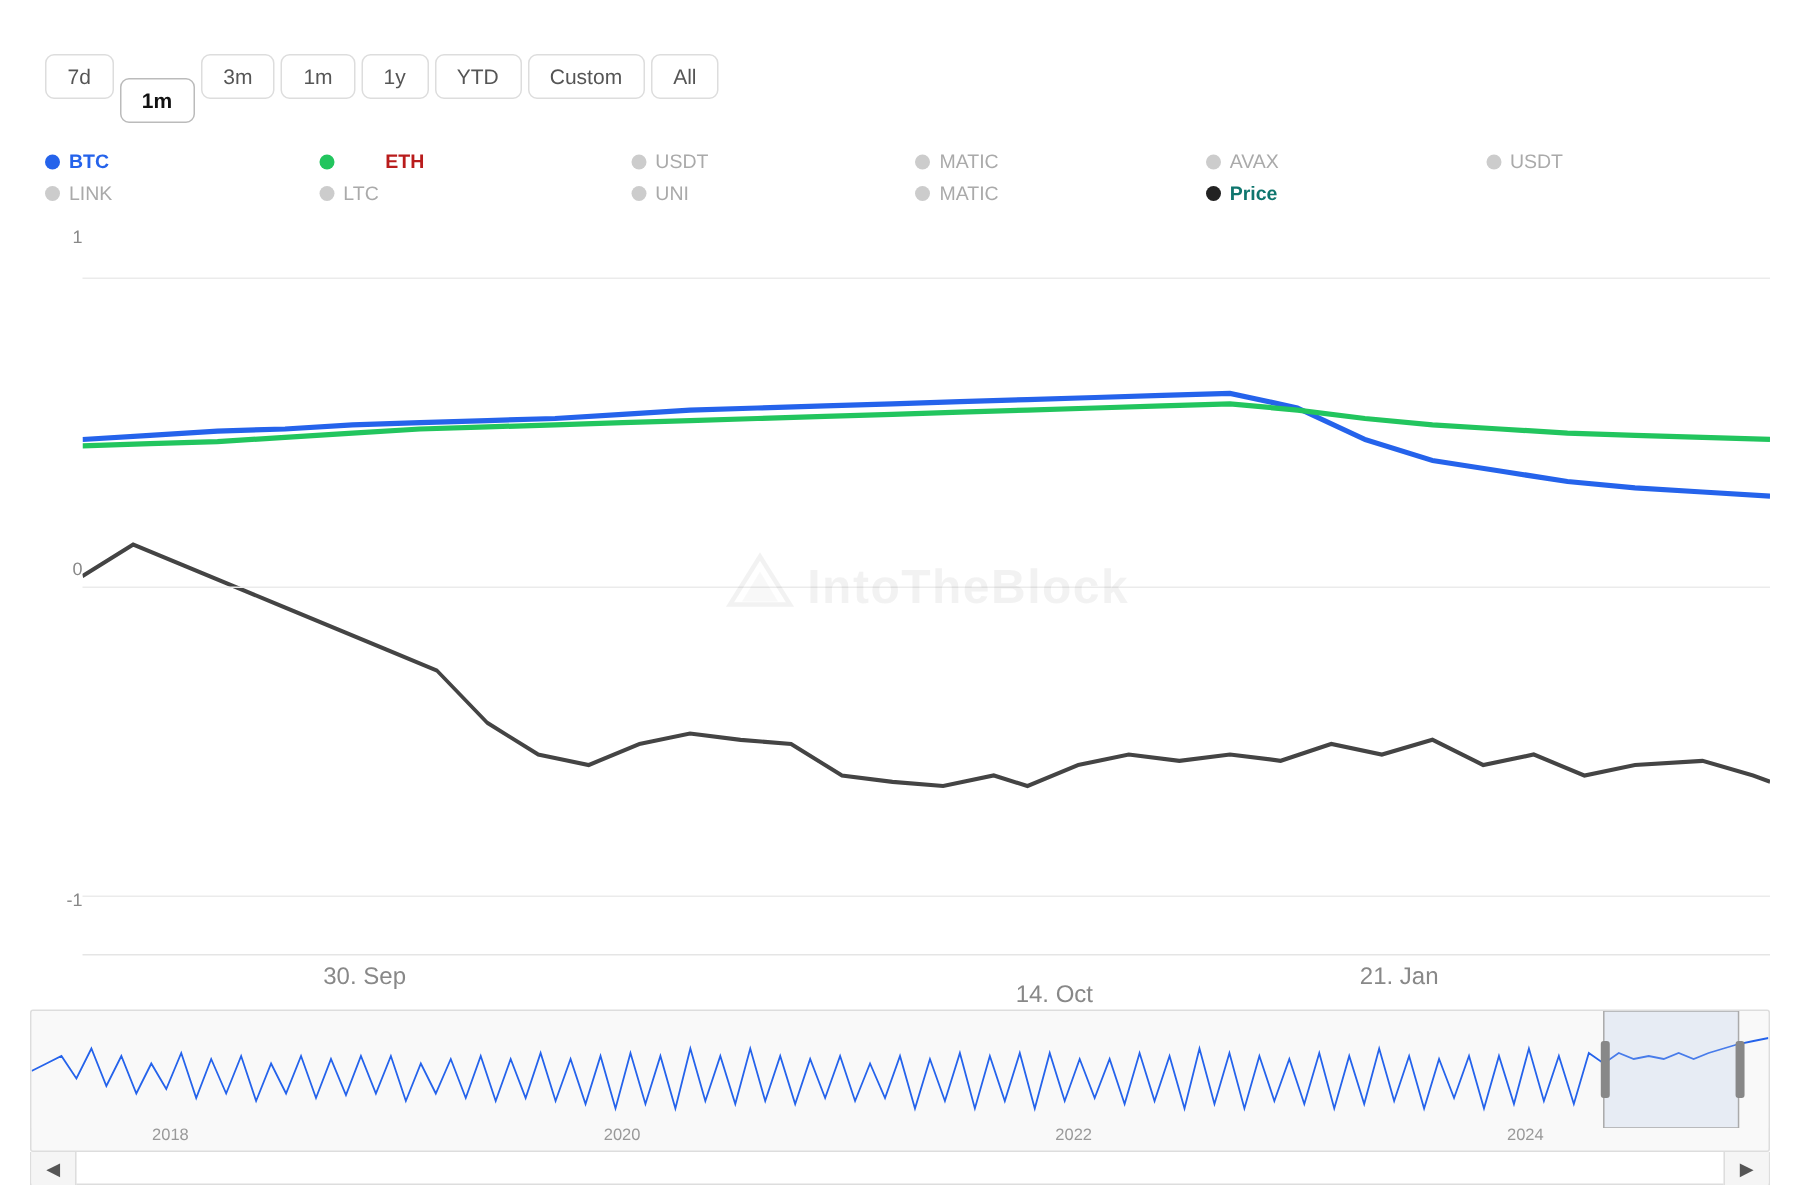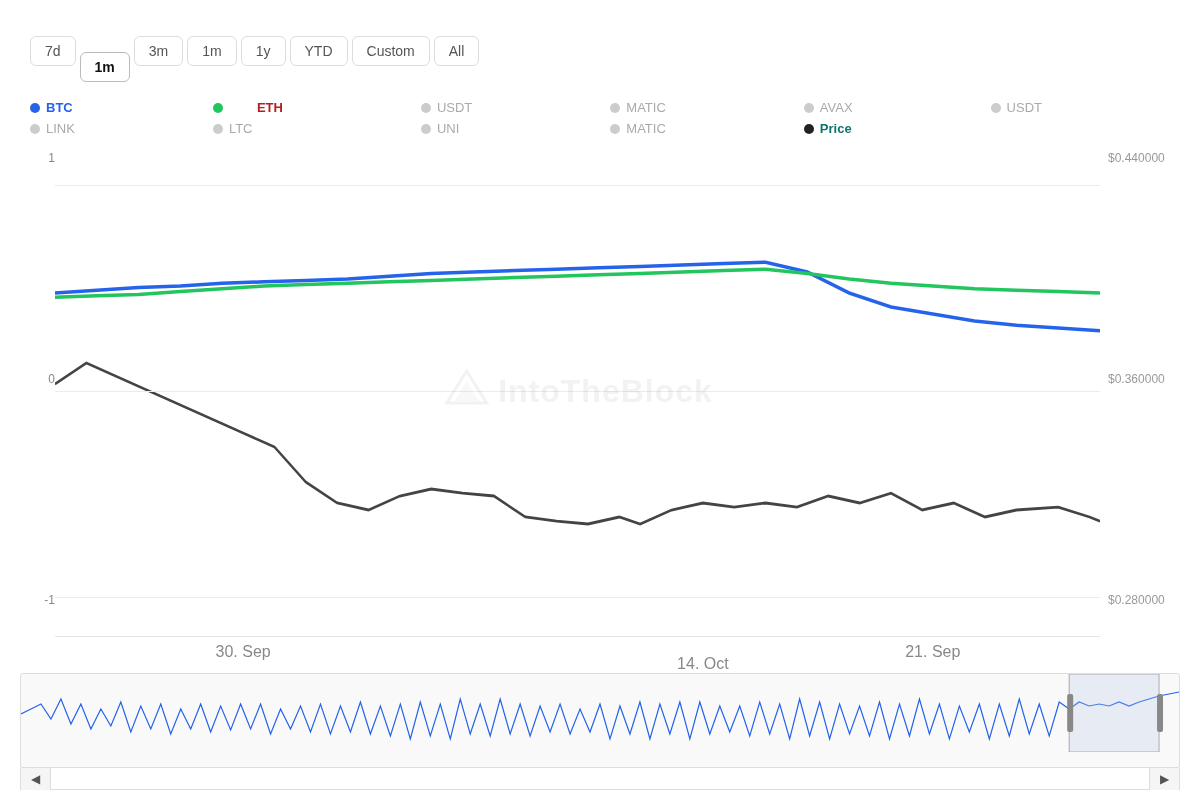--- a/index.html
+++ b/index.html
@@ -404,50 +404,51 @@
               860,255
               890,265
               920,260
               960,258
               990,265
               1000,268
             "></polyline>
         </svg>
       </div>
 
-      <div class="y-axis-right">
-        <span class="y-label-right">$0.440000</span>
-        <span class="y-label-right">$0.360000</span>
-        <span class="y-label-right">$0.280000</span>
-      </div>
     </div>
 
     <div class="x-axis">
       <span class="x-label" style="left: 18%;">30. Sep</span>
       <span class="x-label" style="left: 40%; margin-top: 44px;">7. Oct</span>
       <span class="x-label" style="left: 62%; margin-top: 12px;">14. Oct</span>
-      <span class="x-label" style="left: 84%;">21. Sep</span>
+      <span class="x-label" style="left: 84%;">21. Jan</span>
     </div>
 
     <div class="navigator" style="margin-top:8px; height:95px;">
       <svg width="100%" height="78" viewBox="0 0 1160 78" preserveAspectRatio="none">
 
         <rect width="1160" height="78" fill="#f9f9f9"></rect>
 
         <polyline fill="none" stroke="#2563eb" stroke-width="1.2" points="
             0,40 10,35 20,30 30,45 40,25 50,50 60,30 70,55 80,35 90,52 100,28 110,58 120,32 130,55 140,30 150,60 160,35 170,55 180,30 190,58 200,32 210,56 220,30 230,55 240,30 250,60 260,35 270,55 280,32 290,58 300,30 310,60 320,32 330,58 340,28 350,60 360,32 370,62 380,30 390,65 400,28 410,62 420,30 430,65 440,25 450,60 460,30 470,62 480,25 490,60 500,30 510,62 520,32 530,58 540,30 550,60 560,35 570,58 580,30 590,65 600,32 610,60 620,28 630,65 640,30 650,60 660,28 670,65 680,28 690,60 700,32 710,58 720,32 730,62 740,28 750,60 760,30 770,65 780,25 790,62 800,28 810,65 820,30 830,60 840,32 850,62 860,28 870,65 880,30 890,62 900,25 910,60 920,30 930,65 940,32 950,58 960,30 970,65 980,30 990,62 1000,25 1010,60 1020,30 1030,62 1040,28 1050,35 1060,28 1070,32 1080,30 1090,32 1100,28 1110,32 1120,28 1130,25 1140,22 1150,20 1160,18
           "></polyline>
 
         <rect x="1050" y="0" width="90" height="78" fill="rgba(180,200,230,0.25)" stroke="#aaa" stroke-width="1"></rect>
 
         <rect x="1048" y="20" width="6" height="38" rx="2" fill="#888"></rect>
 
         <rect x="1138" y="20" width="6" height="38" rx="2" fill="#888"></rect>
       </svg>
       
+      <div class="navigator-years" style="position:absolute; bottom:2px; left:0; right:0; height:16px;">
+        <span class="navigator-year" style="left: 8%;">2018</span>
+        <span class="navigator-year" style="left: 34%;">2020</span>
+        <span class="navigator-year" style="left: 60%;">2022</span>
+        <span class="navigator-year" style="left: 86%;">2024</span>
+      </div>
     </div>
 
     <div class="scroll-controls">
       <button class="scroll-btn">◀</button>
       <div class="scroll-track"></div>
       <button class="scroll-btn">▶</button>
     </div>
 
   </div>
 </div>

